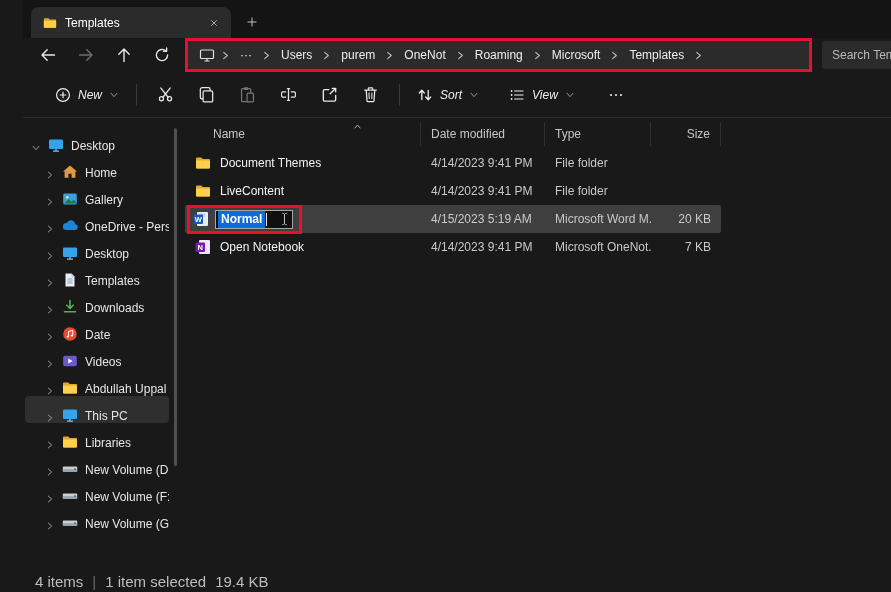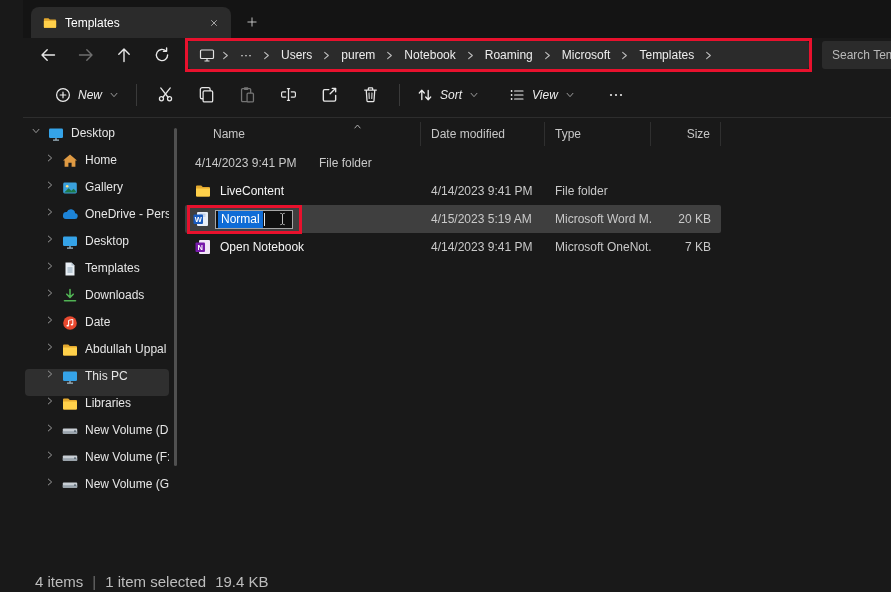--- a/index.html
+++ b/index.html
@@ -41,42 +41,42 @@
   .tb-btn{display:flex;align-items:center;gap:7px;padding:7px 9px;border-radius:4px;color:#ededed;white-space:nowrap;}
   .tb-icon-btn{width:41px;height:34px;display:flex;align-items:center;justify-content:center;border-radius:4px;color:#e6e6e6;}
   .tb-icon-btn.disabled{color:#757575;}
   .tb-sep{width:1px;height:22px;background:#3a3a3a;margin:0 8px;flex-shrink:0;}
   .chev-small{width:10px;height:10px;color:#9d9d9d;}
   .tb-gap{width:12px;}
 
   
   .content{flex:1;display:flex;overflow:hidden;position:relative;}
   .sidebar{width:154px;padding-top:8px;position:relative;flex-shrink:0;}
-  .side-item{height:27px;display:flex;align-items:flex-start;gap:7px;padding-left:20px;border-radius:4px;margin:0 8px 0 2px;color:#e6e6e6;}
+  .side-item{height:27px;display:flex;align-items:flex-end;gap:7px;padding-left:20px;border-radius:4px;margin:0 8px 0 2px;color:#e6e6e6;}
   .side-item.root{padding-left:6px;}
   .side-item.selected{background:var(--side-sel);}
   .side-chev{width:10px;height:10px;color:#9a9a9a;flex-shrink:0;}
   .side-icon{width:16px;height:16px;flex-shrink:0;}
   .side-label{white-space:nowrap;overflow:hidden;font-size:12px;}
   .side-scrollbar{position:absolute;right:0;top:10px;width:3px;height:338px;background:#505050;border-radius:2px;}
 
   
   .main{flex:1;padding:4px 0 0 8px;position:relative;overflow:hidden;}
   .cols{display:flex;height:24px;align-items:center;color:#c6c6c6;margin-bottom:3px;}
   .col{height:100%;display:flex;align-items:center;border-right:1px solid #2f2f2f;position:relative;}
   .col-name{width:236px;padding-left:28px;}
   .col-date{width:124px;padding-left:10px;}
   .col-type{width:106px;padding-left:10px;}
   .col-size{width:70px;justify-content:flex-end;padding-right:10px;}
   .sort-ind{position:absolute;left:168px;top:0;width:9px;height:9px;color:#bdbdbd;}
   .row{display:flex;height:28px;align-items:center;width:536px;border-radius:2px;}
   .row.selected{background:var(--row-sel);}
   .cell{overflow:hidden;white-space:nowrap;}
   .cell-name{width:236px;display:flex;align-items:center;gap:9px;padding-left:10px;color:#f4f4f4;overflow:visible;}
-  .cell-name.renaming{padding-left:2px;gap:0;}
+  .cell-name.renaming{padding-left:2px;gap:0;font-weight:bold;}
   .cell-date{width:124px;padding-left:10px;color:#c9c9c9;}
   .cell-type{width:106px;padding-left:10px;color:#c9c9c9;}
   .cell-size{width:70px;padding-right:10px;text-align:right;color:#c9c9c9;}
   .file-icon{width:16px;height:16px;flex-shrink:0;}
 
   .rename-annotation{display:inline-flex;align-items:center;gap:6px;border:3px solid var(--red);padding:2px 6px 2px 3px;}
   .rename-box{display:inline-flex;align-items:center;height:19px;min-width:78px;border:1px solid #a6a6a6;background:#101010;padding:0 2px;}
   .rename-sel{background:var(--sel-blue);color:#fff;padding:0 3px;line-height:17px;font-size:12px;}
   .caret{width:1px;height:13px;background:#e8e8e8;margin-left:1px;}
   .ibeam{width:11px;height:14px;margin-left:12px;color:#d8d8d8;}
@@ -284,21 +284,21 @@
             <use href="#i-chev-r"></use>
           </svg>
         <span class="crumb-item">Users</span>
         <svg class="crumb-sep">
             <use href="#i-chev-r"></use>
           </svg>
         <span class="crumb-item">purem</span>
         <svg class="crumb-sep">
             <use href="#i-chev-r"></use>
           </svg>
-        <span class="crumb-item">Notebook</span>
+        <span class="crumb-item">OneNot</span>
         <svg class="crumb-sep">
             <use href="#i-chev-r"></use>
           </svg>
         <span class="crumb-item">Roaming</span>
         <svg class="crumb-sep">
             <use href="#i-chev-r"></use>
           </svg>
         <span class="crumb-item">Microsoft</span>
         <svg class="crumb-sep">
             <use href="#i-chev-r"></use>
@@ -449,20 +449,29 @@
         <span class="side-label">Downloads</span>
       </div>
       <div class="side-item">
         <svg class="side-chev">
             <use href="#i-chev-r"></use>
           </svg>
         <svg class="side-icon">
             <use href="#i-music"></use>
           </svg>
         <span class="side-label">Date</span>
+      </div>
+      <div class="side-item">
+        <svg class="side-chev">
+            <use href="#i-chev-r"></use>
+          </svg>
+        <svg class="side-icon">
+            <use href="#i-video"></use>
+          </svg>
+        <span class="side-label">Videos</span>
       </div>
       <div class="side-item">
         <svg class="side-chev">
             <use href="#i-chev-r"></use>
           </svg>
         <svg class="side-icon">
             <use href="#i-folder"></use>
           </svg>
         <span class="side-label">Abdullah Uppal</span>
       </div>
@@ -527,20 +536,26 @@
         </div>
         <div class="col col-type">
           <span>Type</span>
         </div>
         <div class="col col-size">
           <span>Size</span>
         </div>
       </div>
 
       <div class="row">
+        <div class="cell cell-name">
+          <svg class="file-icon">
+              <use href="#i-folder"></use>
+            </svg>
+          <span>Document Themes</span>
+        </div>
         <div class="cell cell-date">4/14/2023 9:41 PM</div>
         <div class="cell cell-type">File folder</div>
         <div class="cell cell-size"></div>
       </div>
 
       <div class="row">
         <div class="cell cell-name">
           <svg class="file-icon">
               <use href="#i-folder"></use>
             </svg>

